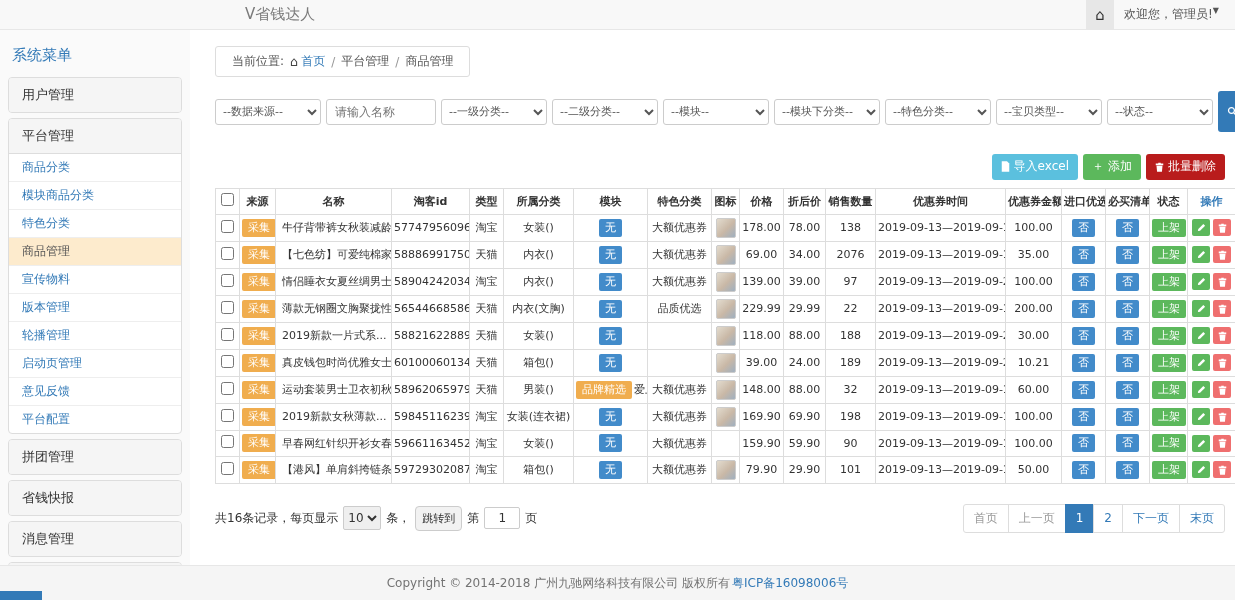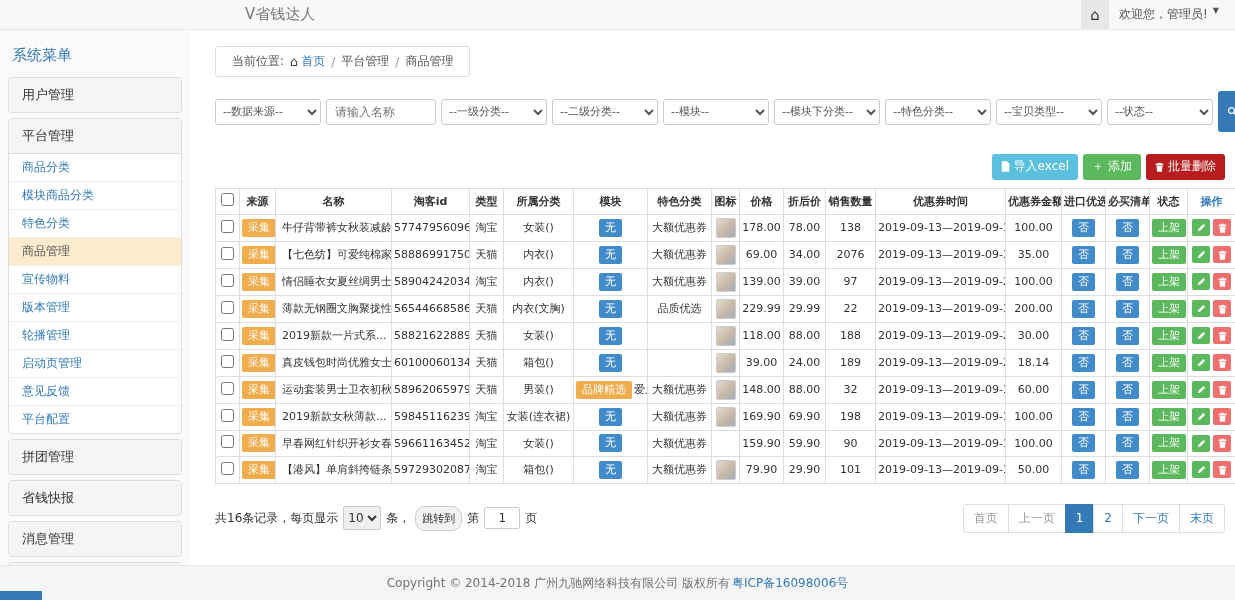--- a/index.html
+++ b/index.html
@@ -5,21 +5,21 @@
   *{box-sizing:border-box;margin:0;padding:0}
   html,body{width:1235px;height:600px;overflow:hidden;background:#fff;color:#333;
     font-family:"DejaVu Sans","Liberation Sans",sans-serif;font-size:12px}
   
   .topbar{height:30px;background:#f8f8f8;border-bottom:1px solid #e7e7e7;
     display:flex;align-items:center;justify-content:space-between}
   .brand{padding-left:245px;font-size:15px;color:#7a7a7a;cursor:pointer}
   .topbar-right{display:flex;align-items:center;height:100%}
   .home-btn{width:28px;height:100%;background:#e7e7e7;display:flex;align-items:center;
     justify-content:center;font-size:15px;color:#333;cursor:pointer}
-  .welcome{font-size:12px;color:#555;padding:0 16px 0 10px;display:flex;align-items:flex-start;gap:5px;cursor:pointer}
+  .welcome{font-size:12px;color:#555;padding:0 16px 0 10px;display:flex;align-items:flex-start;cursor:pointer}
   .caret{font-size:8px;color:#555}
   
   .layout{display:flex;height:535px}
   .sidebar{width:190px;flex:none;padding:4px 8px;overflow:hidden;background:#fafafa}
   .sidebar-title{color:#337ab7;font-size:15px;padding:12px 4px 12px}
   .menu-panel{border:1px solid #ddd;border-radius:4px;margin-bottom:5px;overflow:hidden;background:#fff}
   .menu-head{background:#f5f5f5;padding:8px 13px;font-size:13px;color:#333;cursor:pointer}
   .submenu{border-top:1px solid #ddd}
   .submenu-item{padding:5px 13px;font-size:12px;color:#337ab7;border-bottom:1px solid #eee;cursor:pointer}
   .submenu-item:last-child{border-bottom:none}
@@ -62,21 +62,21 @@
   .thumb{display:inline-block;width:20px;height:20px;border:1px solid #ccc;border-radius:2px;
     background:linear-gradient(135deg,#e3dccf 0%,#c9b8a6 55%,#9fb0c0 100%);vertical-align:middle}
   .icon-btn{display:inline-flex;width:18px;height:17px;border-radius:2px;align-items:center;
     justify-content:center;cursor:pointer;vertical-align:middle}
   .icon-btn.green{background:#5cb85c;margin-right:3px}
   .icon-btn.red{background:#ef6f6f}
   
   .pager-row{display:flex;justify-content:space-between;align-items:center;margin-top:20px;font-size:12px;color:#333}
   .pager-left{display:flex;align-items:center;gap:5px}
   .pp-select{height:24px;border:1px solid #ccc;border-radius:2px;font-size:12px;font-family:inherit;color:#333}
-  .jump-btn{border:1px solid #ccc;background:#f2f2f2;border-radius:10px;font-size:11px;padding:4px 6px;
+  .jump-btn{border:1px solid #ccc;background:#f2f2f2;border-radius:4px;font-size:11px;padding:4px 6px;
     cursor:pointer;font-family:Liberation Sans, sans-serif;color:#333}
   .page-input{width:36px;height:22px;border:1px solid #ccc;border-radius:2px;text-align:center;
     font-size:12px;font-family:inherit;color:#333}
   .pager-right{display:flex}
   .pg-btn{border:1px solid #ddd;background:#fff;color:#337ab7;font-size:12px;padding:5px 10px;
     margin-left:-1px;cursor:pointer;font-family:inherit}
   .pg-btn:first-child{border-radius:3px 0 0 3px;margin-left:0}
   .pg-btn:last-child{border-radius:0 3px 3px 0}
   .pg-btn.active{background:#337ab7;border-color:#337ab7;color:#fff}
   .pg-btn.disabled{color:#999}
@@ -393,21 +393,21 @@
             <td>601000601341</td>
             <td>天猫</td>
             <td>箱包()</td>
             <td><span class="badge badge-blue">无</span></td>
             <td></td>
             <td><span class="thumb"></span></td>
             <td>39.00</td>
             <td>24.00</td>
             <td>189</td>
             <td>2019-09-13—2019-09-20</td>
-            <td>18.14</td>
+            <td>10.21</td>
             <td><span class="badge badge-blue">否</span></td>
             <td><span class="badge badge-blue">否</span></td>
             <td><span class="badge badge-green">上架</span></td>
             <td><span class="icon-btn green">
                 <svg width="9" height="9" viewBox="0 0 16 16">
                   <path fill="#fff" d="M11.2 1.6l3.2 3.2-8.9 8.9-3.9.7.7-3.9z"></path>
                 </svg>
               </span><span class="icon-btn red">
                 <svg width="9" height="10" viewBox="0 0 14 16">
                   <path fill="#fff" d="M5 1h4v1.5h4V5H1V2.5h4zM2.2 6h9.6l-.9 9.5H3.1z"></path>

